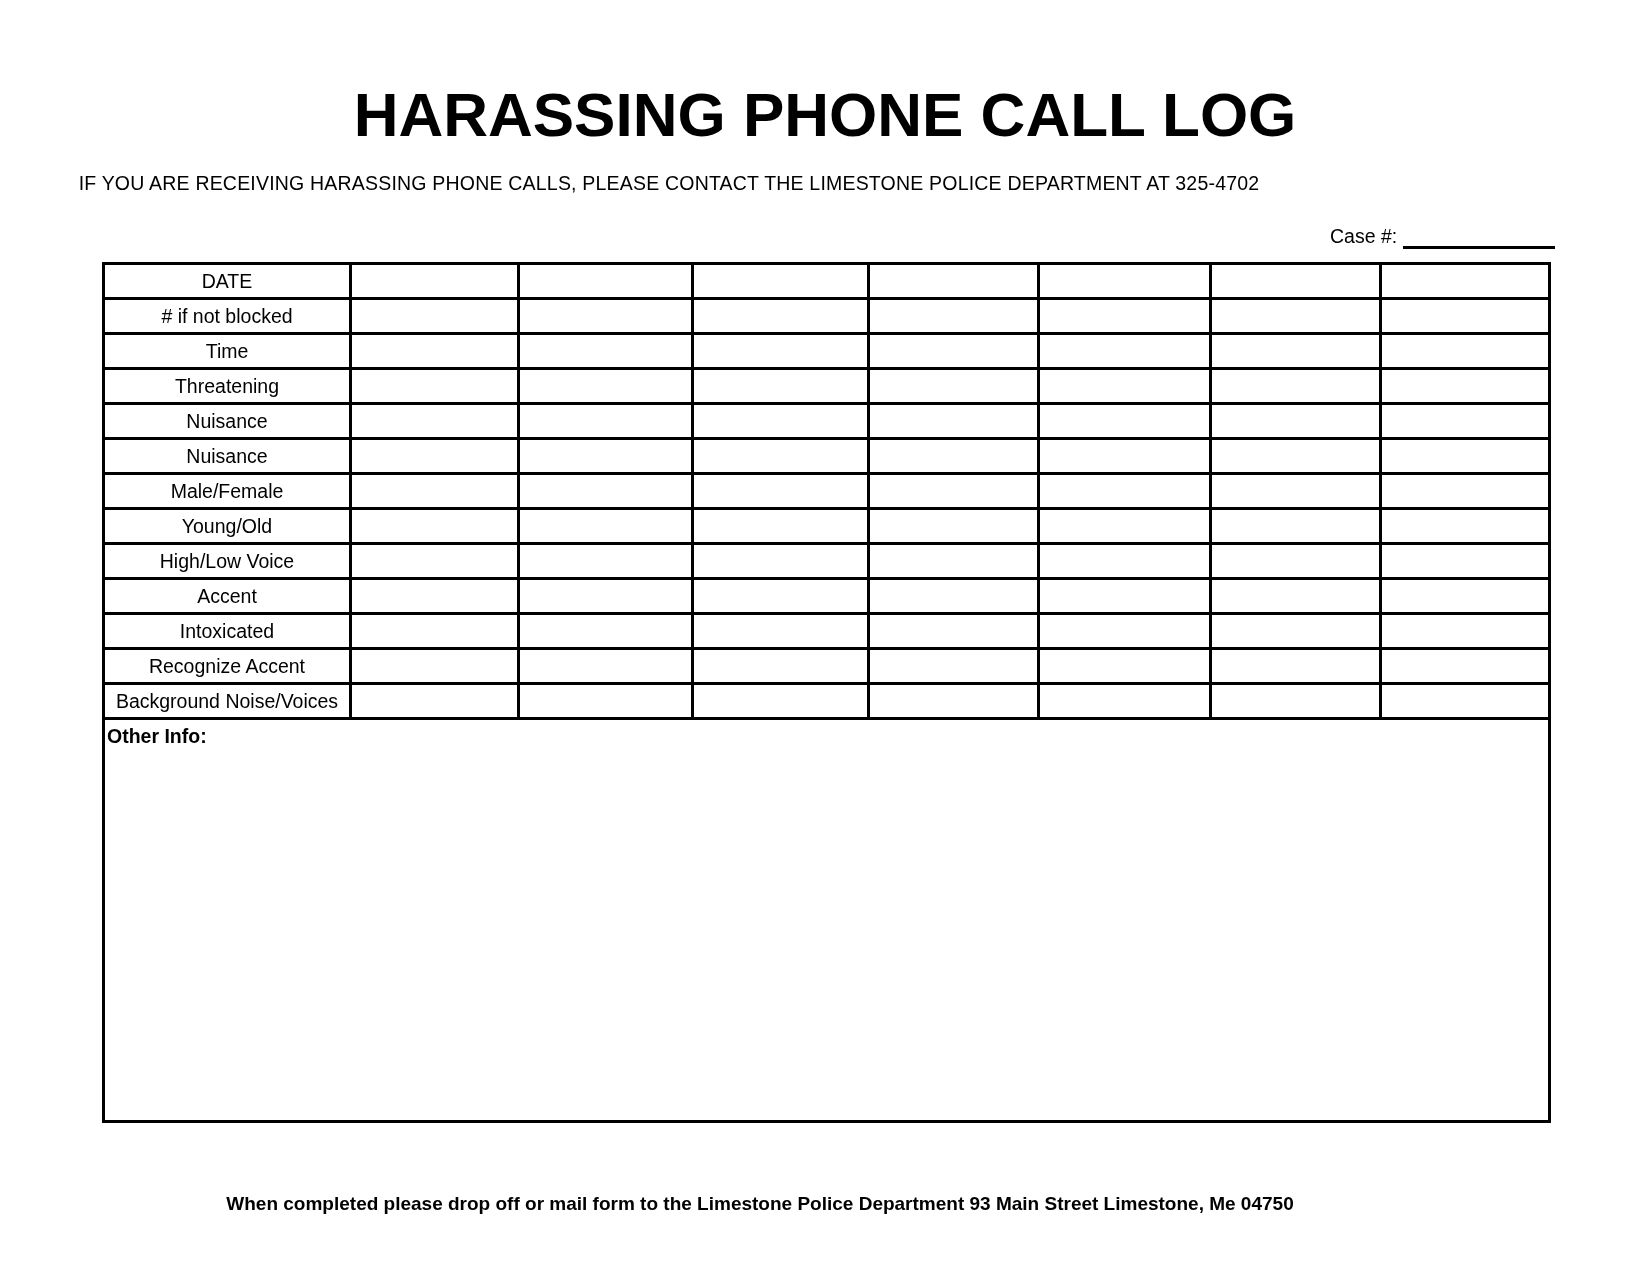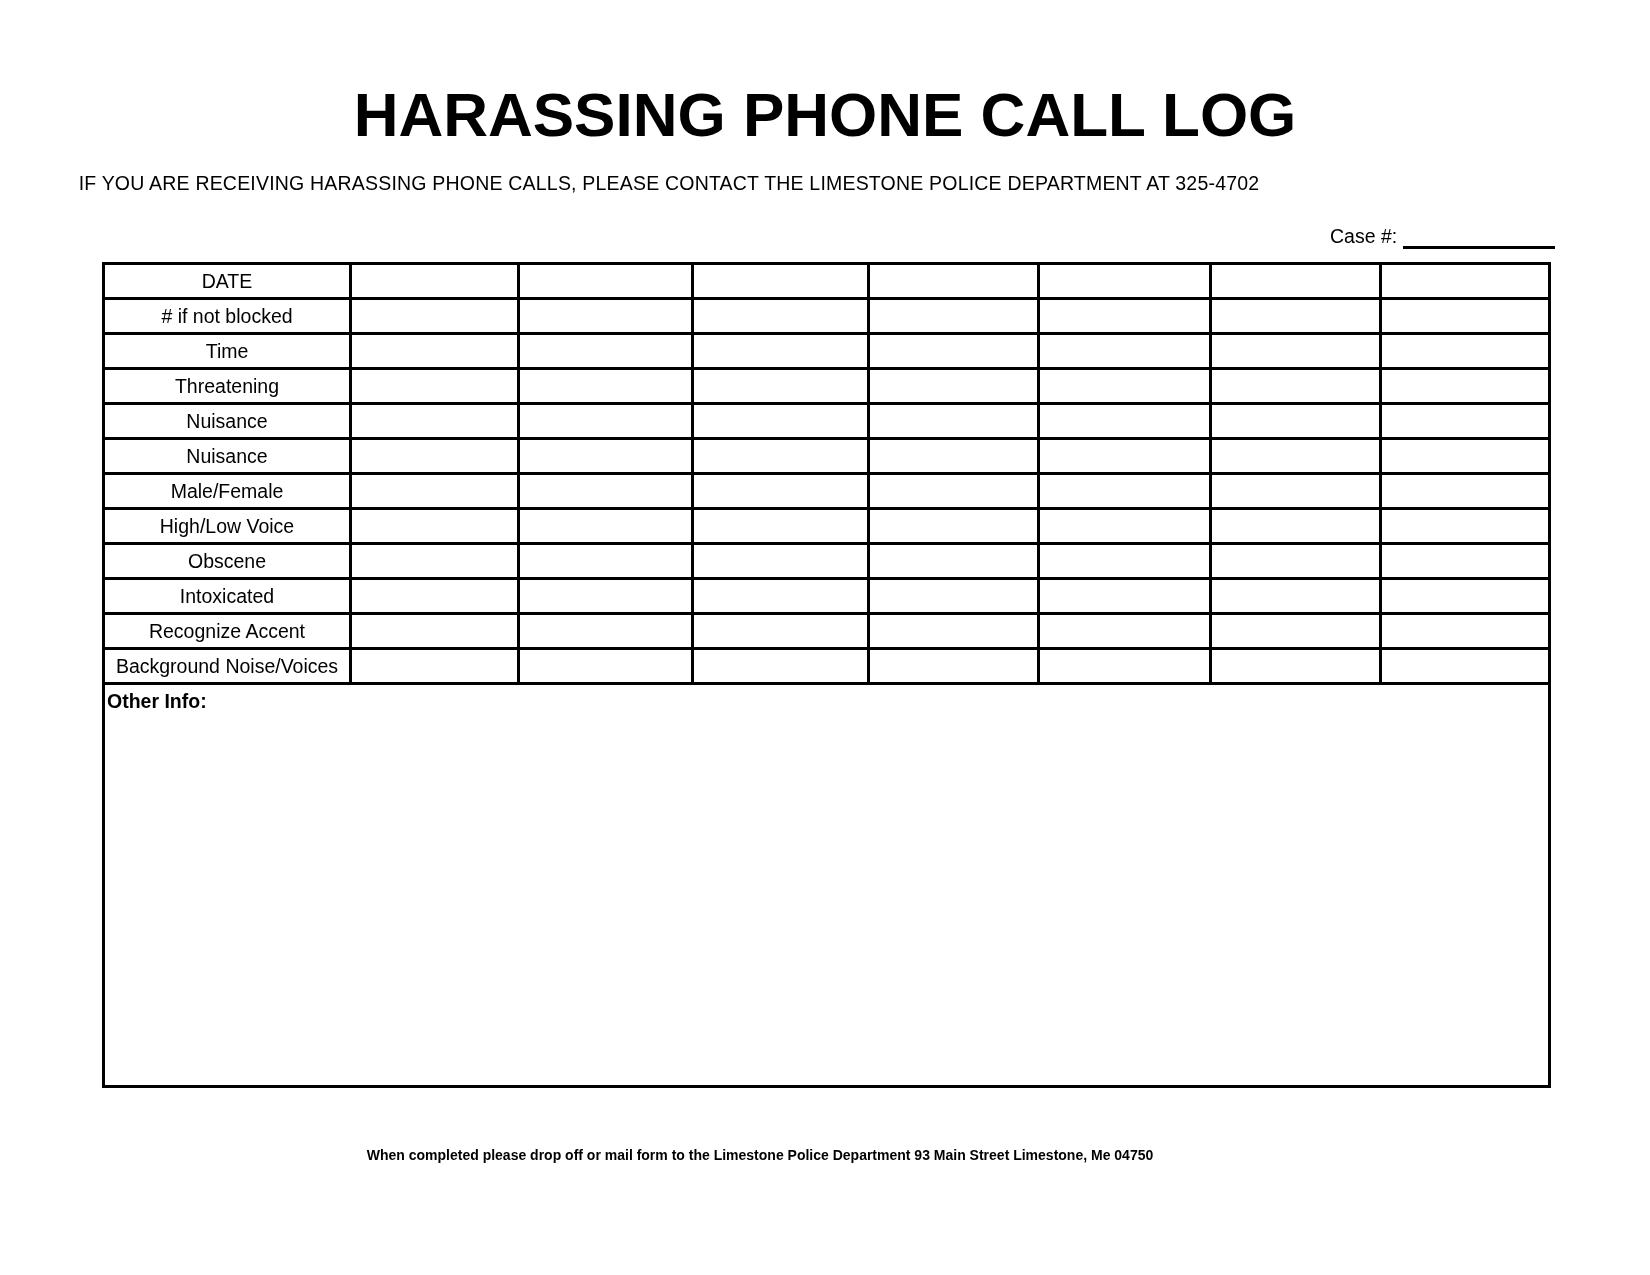--- a/index.html
+++ b/index.html
@@ -79,25 +79,25 @@
     }
     table.log td.other {
       height: 394px;
       text-align: left;
       vertical-align: top;
       padding: 6px 2px 0 2px;
       font-weight: bold;
     }
     .footer {
       position: absolute;
-      top: 1144px;
+      top: 1193px;
       left: 0;
       width: 1520px;
       text-align: center;
-      font-size: 14px;
+      font-size: 19px;
       font-weight: bold;
       line-height: 22px;
     }
   </style>
 </head>
 <body>
 
 <div class="title">HARASSING PHONE CALL LOG</div>
 <div class="subtitle">IF YOU ARE RECEIVING HARASSING PHONE CALLS, PLEASE CONTACT THE LIMESTONE POLICE DEPARTMENT AT 325-4702</div>
 
@@ -182,31 +182,41 @@
         <td class="label">Male/Female</td>
         <td></td>
         <td></td>
         <td></td>
         <td></td>
         <td></td>
         <td></td>
         <td></td>
       </tr>
       <tr>
+        <td class="label">Young/Old</td>
+        <td></td>
+        <td></td>
+        <td></td>
+        <td></td>
+        <td></td>
+        <td></td>
+        <td></td>
+      </tr>
+      <tr>
         <td class="label">High/Low Voice</td>
         <td></td>
         <td></td>
         <td></td>
         <td></td>
         <td></td>
         <td></td>
         <td></td>
       </tr>
       <tr>
-        <td class="label">Obscene</td>
+        <td class="label">Accent</td>
         <td></td>
         <td></td>
         <td></td>
         <td></td>
         <td></td>
         <td></td>
         <td></td>
       </tr>
       <tr>
         <td class="label">Intoxicated</td>

